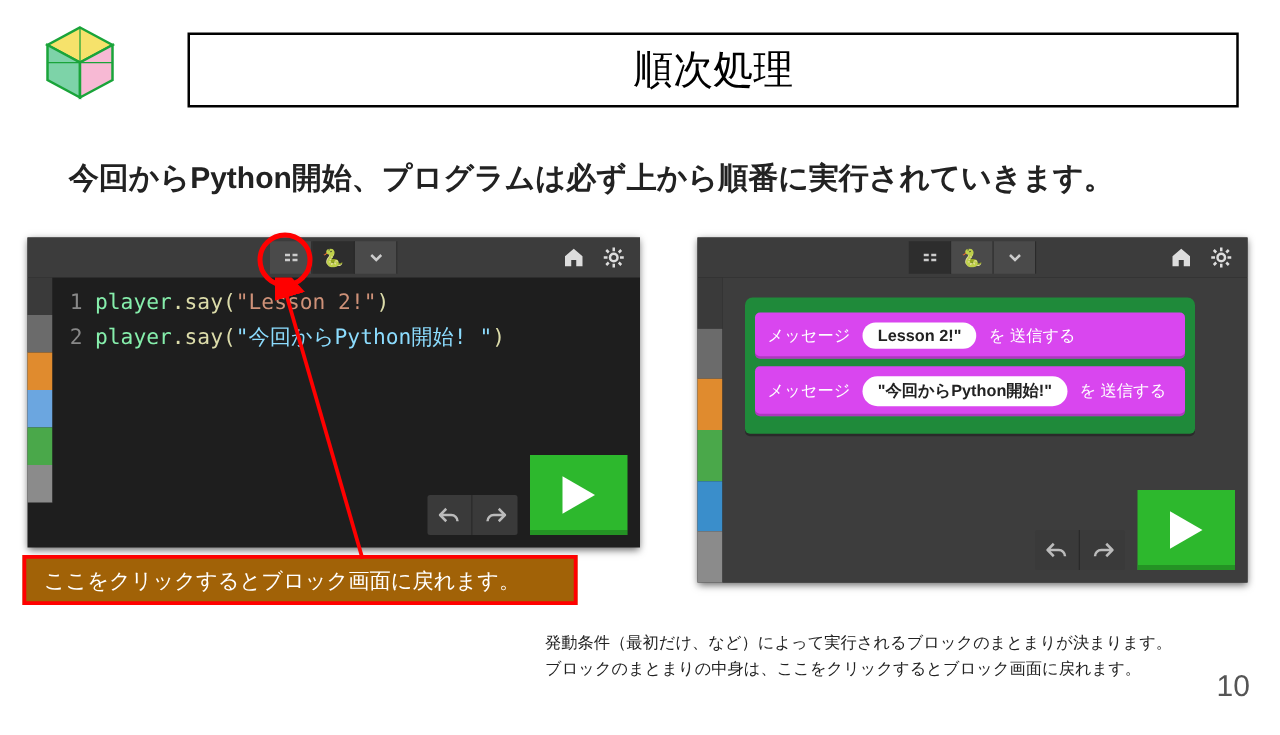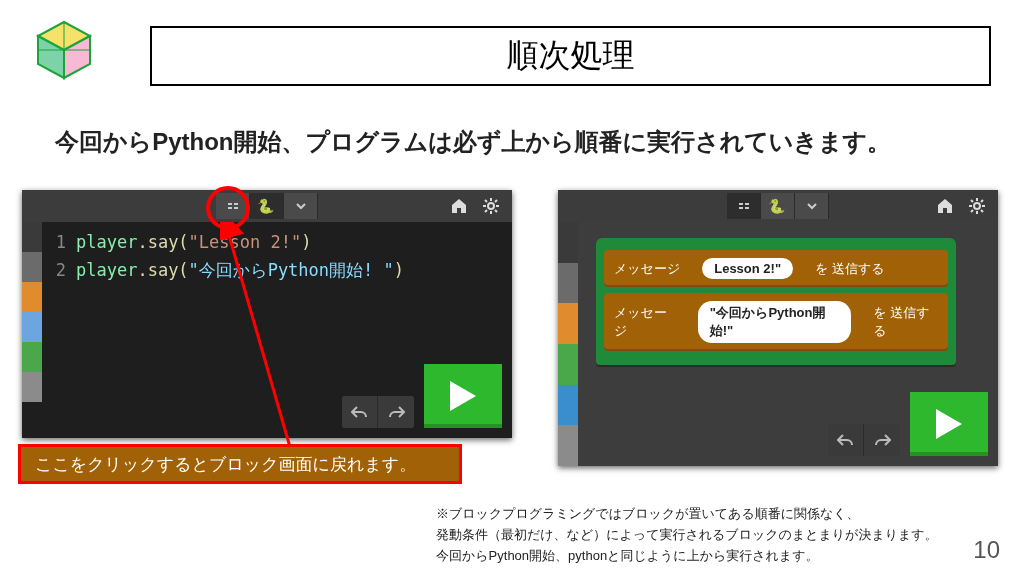--- a/index.html
+++ b/index.html
@@ -170,29 +170,29 @@
     width: 360px;
     background:#1f8a3a;
     border-radius:6px 6px 4px 4px;
     padding: 6px 8px 8px 8px;
     color:#fff;
     font-size:13px;
     box-shadow:0 2px 0 rgba(0,0,0,0.3);
   }
   .hat-title{ font-weight:600; font-size:13px; margin:2px 0 6px 4px; }
   .msg-block {
-    background:#a16207;
+    background:#d946ef;
     border-radius:4px;
     padding:8px 10px;
     margin:6px 0;
     color:#fff;
     font-size:13px;
     display:flex;
     align-items:center;
-    gap:22px;
+    gap:10px;
     box-shadow: inset 0 -2px 0 rgba(0,0,0,0.2);
   }
   .pill {
     background:#fff;
     color:#222;
     border-radius:14px;
     padding:3px 12px;
     font-weight:600;
     font-size:13px;
   }
@@ -426,18 +426,17 @@
     <marker id="ah" markerWidth="10" markerHeight="10" refX="2" refY="5" orient="auto">
       <path d="M0,0 L10,5 L0,10 z" fill="#ff0000"></path>
     </marker>
   </defs>
   <line x1="70" y1="225" x2="8" y2="10" stroke="#ff0000" stroke-width="3" marker-end="url(#ah)"></line>
 </svg>
 
 <div class="tooltip-box">ここをクリックするとブロック画面に戻れます。</div>
 
 <div class="footnote">
-  <div>※ブロックプログラミングではブロックが置いてある順番に関係なく、</div>
   <div>発動条件（最初だけ、など）によって実行されるブロックのまとまりが決まります。</div>
-  <div>今回からPython開始、pythonと同じように上から実行されます。</div>
+  <div>ブロックのまとまりの中身は、ここをクリックするとブロック画面に戻れます。</div>
 </div>
 
 <div class="page-num">10</div>
 
 </body></html>

